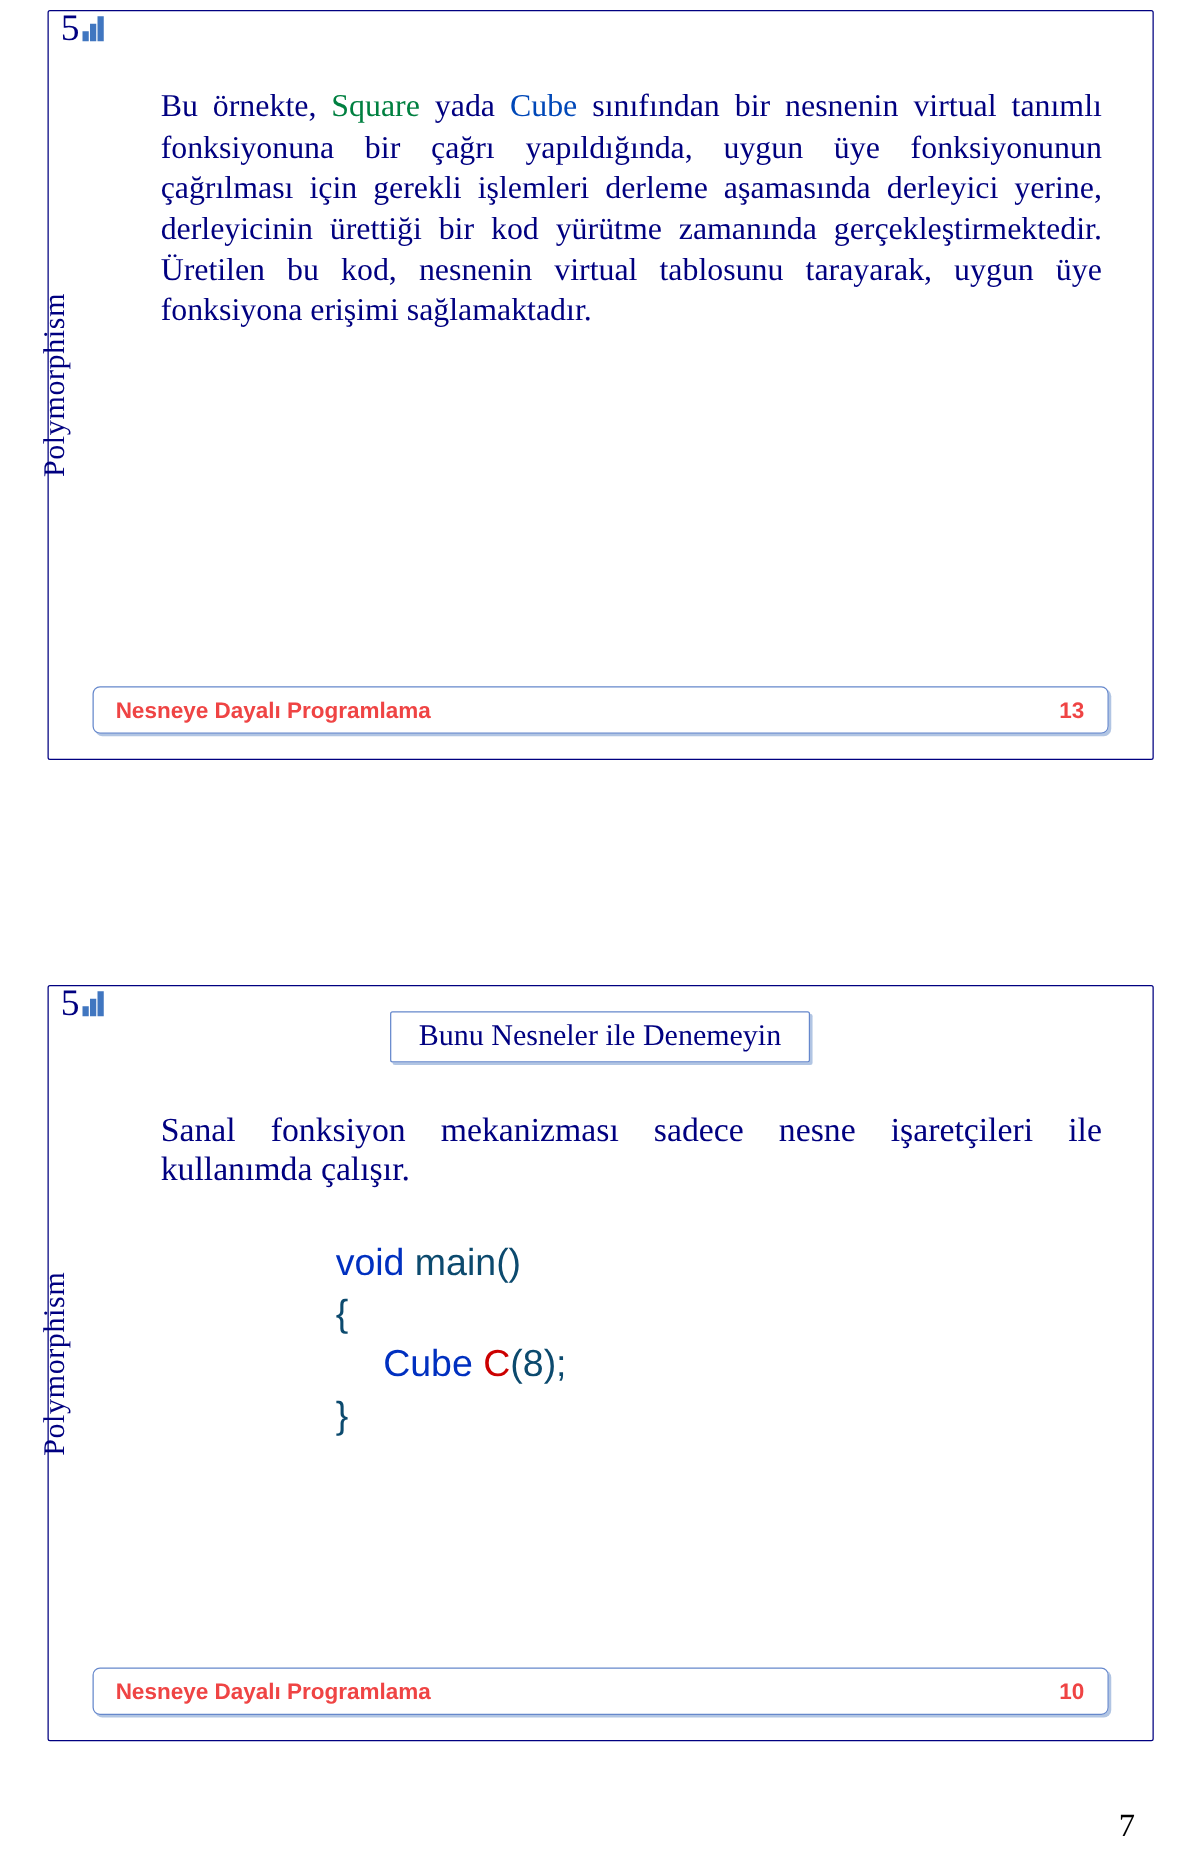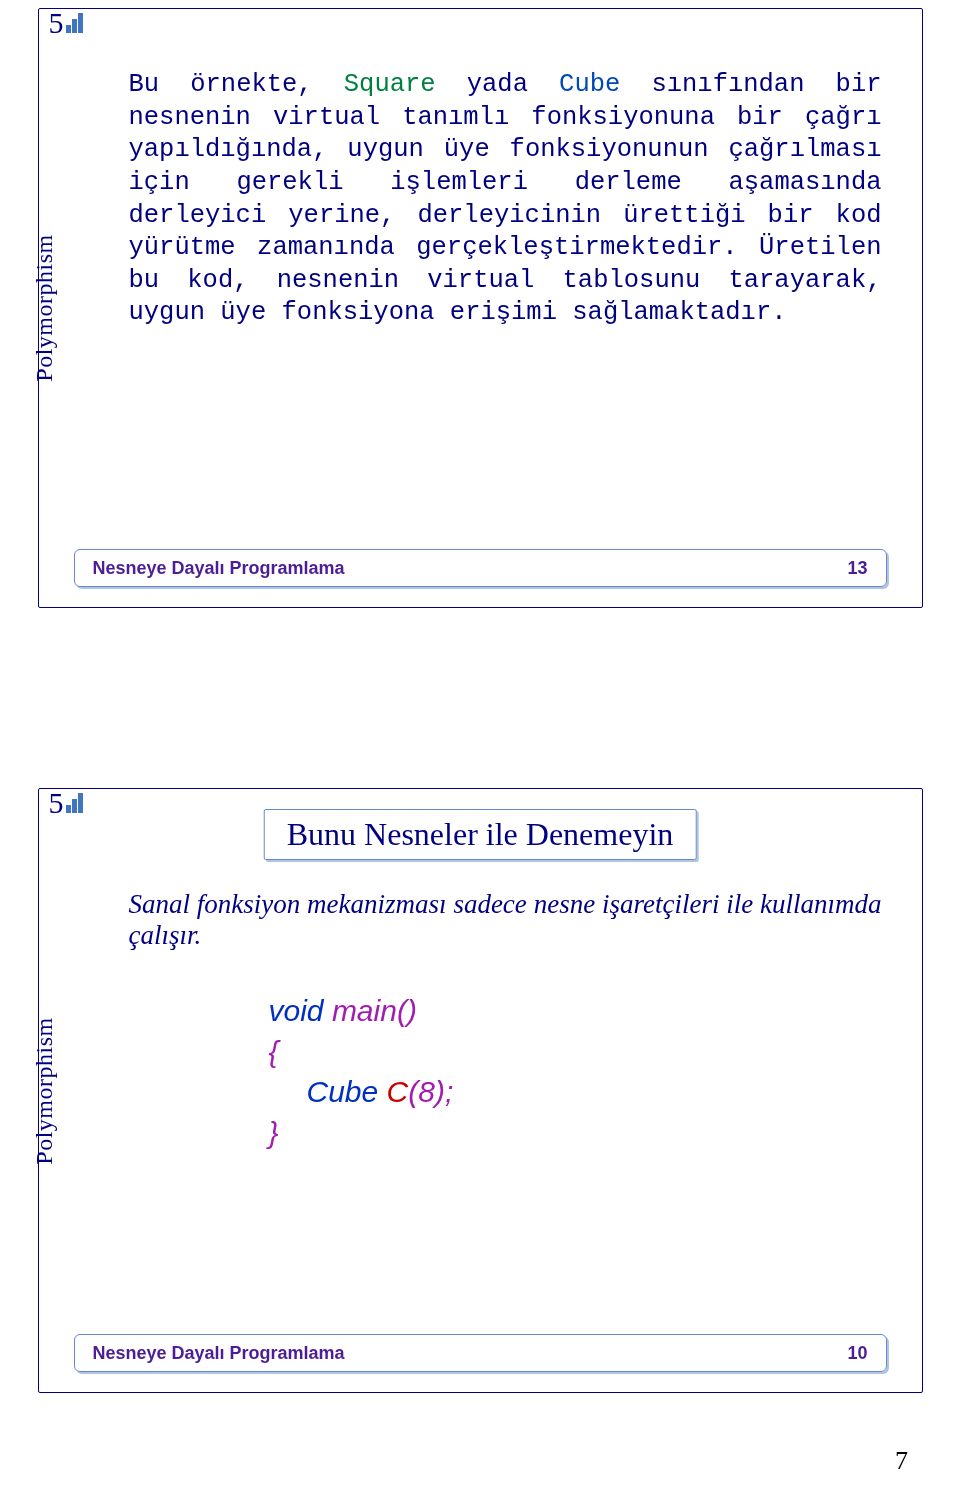--- a/index.html
+++ b/index.html
@@ -65,86 +65,85 @@
     font-family: "Times New Roman", serif;
     letter-spacing: 0.5px;
   }
   .content {
     position: absolute;
     left: 90px;
     right: 40px;
     top: 60px;
   }
   .body-text {
-    font-family: Liberation Mono, monospace;
+    font-family: Liberation Serif, serif;
     font-size: 25.5px;
     line-height: 1.28;
     color: #000080;
     text-align: justify;
     text-justify: inter-word;
   }
   .body-text .green { color: #008040; }
   .body-text .blue { color: #0048b8; }
   .title-box {
     position: absolute;
     top: 20px;
     left: 50%;
     transform: translateX(-50%);
     border: 1px solid #6688cc;
     box-shadow: 2px 2px 0 rgba(100,140,200,0.5);
     padding: 6px 22px;
-    font-size: 32px;
+    font-size: 24px;
     color: #000080;
     font-family: "Times New Roman", serif;
     white-space: nowrap;
     border-radius: 2px;
   }
   .content2 {
     position: absolute;
     left: 90px;
     right: 40px;
     top: 100px;
-    font-style: italic;
   }
   .warn-text {
     font-family: "Times New Roman", serif;
     font-size: 27px;
     color: #000080;
     text-align: justify;
   }
   .code-area {
     margin-top: 40px;
     margin-left: 140px;
     font-family: Arial, Helvetica, sans-serif;
     font-size: 30px;
     line-height: 1.35;
   }
   .code-area .kw { color: #0030c0; }
-  .code-area .dk { color: #a21caf; }
+  .code-area .dk { color: #0c4a6e; }
   .code-area .green { color: #008040; }
   .code-area .red { color: #cc0000; }
   .code-area .brown { color: #8b4020; }
   .code-area .indent { margin-left: 38px; }
   .footer {
     position: absolute;
     left: 35px;
     right: 35px;
     bottom: 20px;
     height: 36px;
     border: 1px solid #6688cc;
     box-shadow: 2px 2px 0 rgba(100,140,200,0.5);
     border-radius: 6px;
     display: flex;
     align-items: center;
     justify-content: space-between;
     padding: 0 18px;
     font-family: Arial, Helvetica, sans-serif;
     font-size: 18px;
     font-weight: bold;
-    color: #4c1d95;
+    color: #ef4444;
   }
   .page-num {
     position: absolute;
     right: 52px;
     bottom: 22px;
     font-family: "Times New Roman", serif;
     font-size: 26px;
     color: #000;
   }
 </style>

